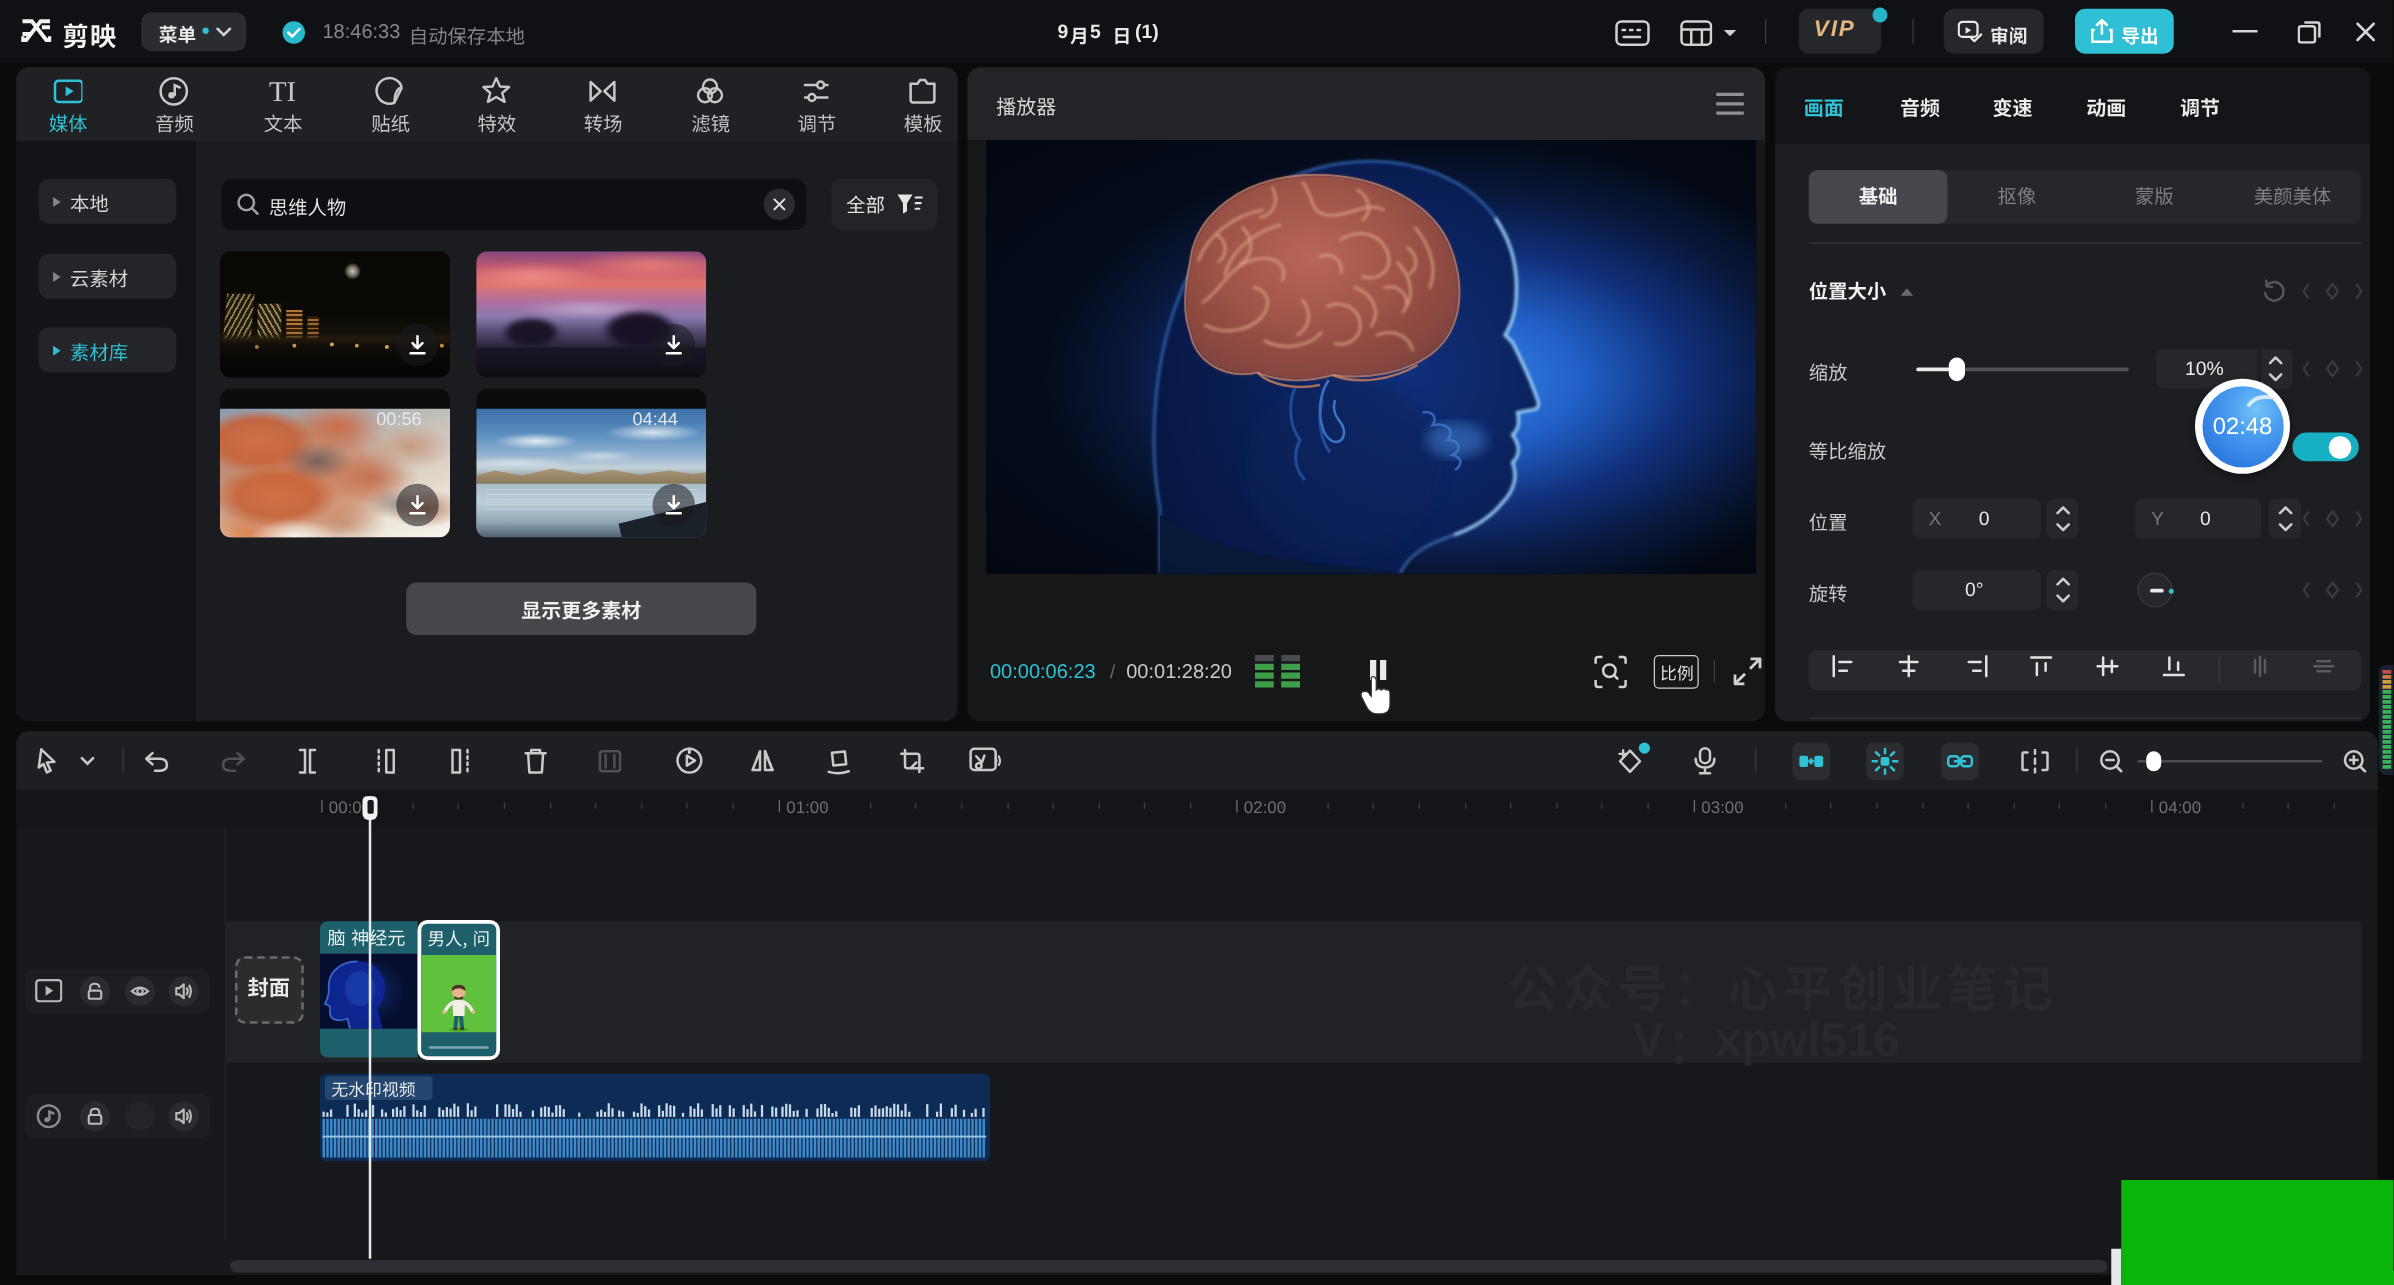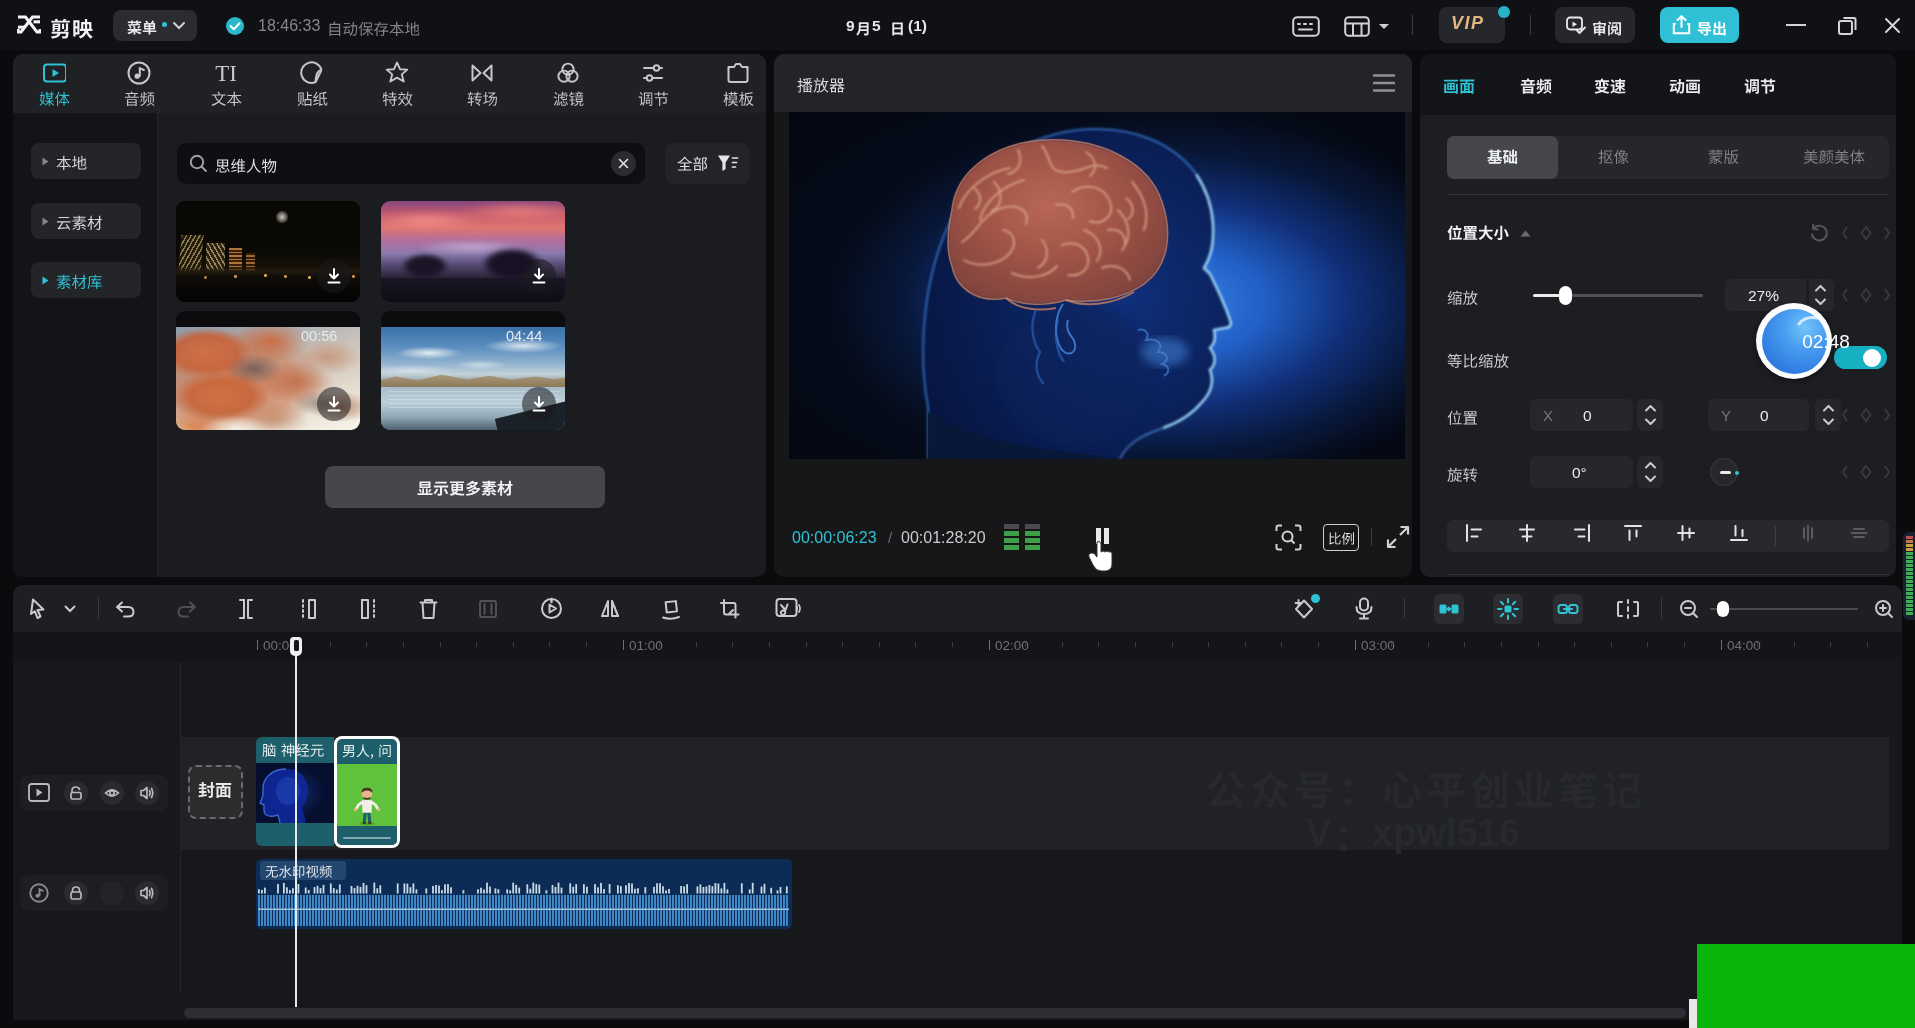--- a/index.html
+++ b/index.html
@@ -478,21 +478,21 @@
 <path d="M43 1 L47 7 L43 13" stroke="#3a3b3e" stroke-width="1.8" fill="none"></path>
     </svg>
     <div style="position:absolute;left:1447px;top:287px;">
       <svg style="vertical-align:top;" width="31" height="21.7" viewBox="0 0 31 21.7">
         <path transform="translate(0 16.7)" fill="#c9cacc" d="M0.7 -0.8 1 0.3C2.3 -0.2 3.9 -0.9 5.5 -1.5L5.3 -2.5C3.6 -1.8 1.9 -1.2 0.7 -0.8ZM1 -6.6C1.2 -6.6 1.5 -6.7 3.2 -6.9C2.6 -5.9 2.1 -5.1 1.8 -4.8C1.4 -4.3 1 -3.9 0.7 -3.8C0.9 -3.5 1 -3 1.1 -2.8C1.3 -3 1.8 -3.2 4.9 -3.9L4.9 -4.5V-4.9L2.6 -4.4C3.7 -5.8 4.7 -7.4 5.6 -9.1L4.7 -9.6C4.4 -9.1 4.1 -8.5 3.8 -8L2.1 -7.8C3 -9.1 3.9 -10.8 4.6 -12.5L3.5 -13C2.9 -11.1 1.8 -9.1 1.5 -8.6C1.1 -8 0.9 -7.7 0.6 -7.6C0.7 -7.3 0.9 -6.8 1 -6.6ZM7.3 -9.5C6.9 -7.8 6 -5.8 4.9 -4.5C5.1 -4.3 5.4 -4 5.5 -3.8C5.9 -4.1 6.2 -4.6 6.5 -5.1V1.2H7.5V-6.9C7.8 -7.7 8.1 -8.5 8.4 -9.2ZM8.7 -6.3V1.2H9.7V0.5H13.2V1.1H14.3V-6.3H11.5L11.9 -7.8H14.5V-8.8H8.5V-7.8H10.8C10.7 -7.3 10.6 -6.7 10.4 -6.3ZM9.1 -12.7C9.4 -12.4 9.6 -11.9 9.8 -11.5H5.7V-9H6.8V-10.5H13.6V-9.2H14.7V-11.5H11C10.8 -12 10.4 -12.6 10.1 -13.1ZM9.7 -2.5H13.2V-0.4H9.7ZM9.7 -3.4V-5.3H13.2V-3.4Z M18.7 -12.8C19 -12.1 19.3 -11.2 19.5 -10.6L20.6 -11C20.4 -11.5 20 -12.4 19.7 -13.1ZM16.2 -10.5V-9.4H18V-6.2C18 -4 17.8 -1.6 15.9 0.5C16.2 0.7 16.6 1 16.8 1.2C18.8 -1 19.1 -3.6 19.1 -6.2V-6.3H21.3C21.1 -2 21 -0.5 20.8 -0.2C20.7 0 20.5 0 20.3 0C20.1 0 19.5 0 18.8 -0C19 0.3 19.1 0.7 19.1 1.1C19.8 1.1 20.5 1.1 20.8 1.1C21.3 1 21.5 0.9 21.8 0.5C22.2 0 22.3 -1.7 22.4 -6.8C22.4 -7 22.4 -7.4 22.4 -7.4H19.1V-9.4H23.1V-10.5ZM25.2 -9H28.1C27.8 -7.1 27.3 -5.4 26.6 -4C25.9 -5.4 25.5 -7.1 25.1 -8.9ZM25 -13C24.5 -10.4 23.7 -7.8 22.4 -6.1C22.7 -5.9 23.1 -5.5 23.3 -5.2C23.7 -5.8 24.1 -6.4 24.4 -7.2C24.8 -5.6 25.3 -4.1 25.9 -2.8C25 -1.5 23.8 -0.5 22.2 0.3C22.4 0.5 22.8 1 22.9 1.3C24.4 0.5 25.6 -0.5 26.6 -1.8C27.4 -0.5 28.4 0.5 29.7 1.2C29.9 0.9 30.3 0.4 30.6 0.2C29.2 -0.4 28.1 -1.5 27.3 -2.8C28.2 -4.5 28.9 -6.5 29.3 -9H30.4V-10.1H25.5C25.8 -11 26 -11.9 26.2 -12.8Z"></path>
       </svg>
     </div>
     <div style="position:absolute;left:1533px;top:294px;width:170px;height:2.5px;border-radius:2px;background:linear-gradient(90deg,#ececee 0 33px,#515256 33px);"></div>
     <div style="position:absolute;left:1559px;top:285.5px;width:13px;height:19px;border-radius:7px;background:#fff;"></div>
     <div style="position:absolute;left:1725px;top:279px;width:81px;height:32px;background:#26272b;border-radius:6px 0 0 6px;"></div>
-    <div style="position:absolute;left:1748px;top:286.5px;font-size:15.5px;color:#ececee;font-weight:400;letter-spacing:0px;white-space:pre;">27%</div>
+    <div style="position:absolute;left:1748px;top:286.5px;font-size:15.5px;color:#ececee;font-weight:400;letter-spacing:0px;white-space:pre;">10%</div>
     <div style="position:absolute;left:1808px;top:279px;width:26px;height:32px;background:#26272b;border-radius:0 6px 6px 0;border-left:1px solid #1d1e22;"></div>
     <svg style="position:absolute;left:1814px;top:284px;" width="13" height="22" viewBox="0 0 13 22">
       <path d="M2 6.5 L6.5 2 L11 6.5 M2 15.5 L6.5 20 L11 15.5" stroke="#caccce" stroke-width="2" fill="none" stroke-linecap="round" stroke-linejoin="round"></path>
     </svg>
     <svg style="position:absolute;left:1842px;top:288px;" width="48" height="14" viewBox="0 0 48 14">
       <path d="M5 1 L1 7 L5 13" stroke="#3a3b3e" stroke-width="1.8" fill="none"></path>
 <path d="M24 1 L28.5 7 L24 13 L19.5 7 Z" stroke="#3a3b3e" stroke-width="1.8" fill="none"></path>
 <path d="M43 1 L47 7 L43 13" stroke="#3a3b3e" stroke-width="1.8" fill="none"></path>
     </svg>
     <div style="position:absolute;left:1447px;top:350px;">
@@ -1216,13 +1216,13 @@
     <div style="position:absolute;left:295px;top:637px;width:2px;height:370px;background:#e8e9ea;"></div>
     <div style="position:absolute;left:290px;top:637px;width:12px;height:19px;background:#f0f1f2;border-radius:3.5px 3.5px 5px 5px;"></div>
     <div style="position:absolute;left:293.5px;top:640px;width:5px;height:11px;background:#17181b;border-radius:1.5px;"></div>
     <div style="position:absolute;left:1689px;top:999px;width:8px;height:29px;background:#e8e8e8;"></div>
     <div style="position:absolute;left:1697px;top:944px;width:218px;height:84px;background:#08b508;"></div>
     <div style="position:absolute;left:1756px;top:303px;width:76px;height:76px;border-radius:50%;background:#fdfdfd;box-shadow:0 2px 6px rgba(0,0,0,0.45);"></div>
     <div style="position:absolute;left:1761.5px;top:308.5px;width:65px;height:65px;border-radius:50%;background:radial-gradient(circle at 66% 28%,#72c4f8 0%,#4a9df0 34%,#2f7de2 72%,#2a6fd8 100%);"></div>
     <svg style="position:absolute;left:1797px;top:315px;" width="22" height="14" viewBox="0 0 22 14">
       <path d="M2 9 Q8 1 20 3" stroke="#e8f4fd" stroke-width="3" fill="none" stroke-linecap="round" opacity="0.85"></path>
     </svg>
-    <div style="position:absolute;left:1767px;top:331px;width:54px;text-align:center;font-size:19px;color:#fff;margin-left:32px;">02:48</div>
+    <div style="position:absolute;left:1767px;top:331px;width:54px;text-align:center;font-size:19px;color:#fff;">02:48</div>
   </div>
 </body></html>

